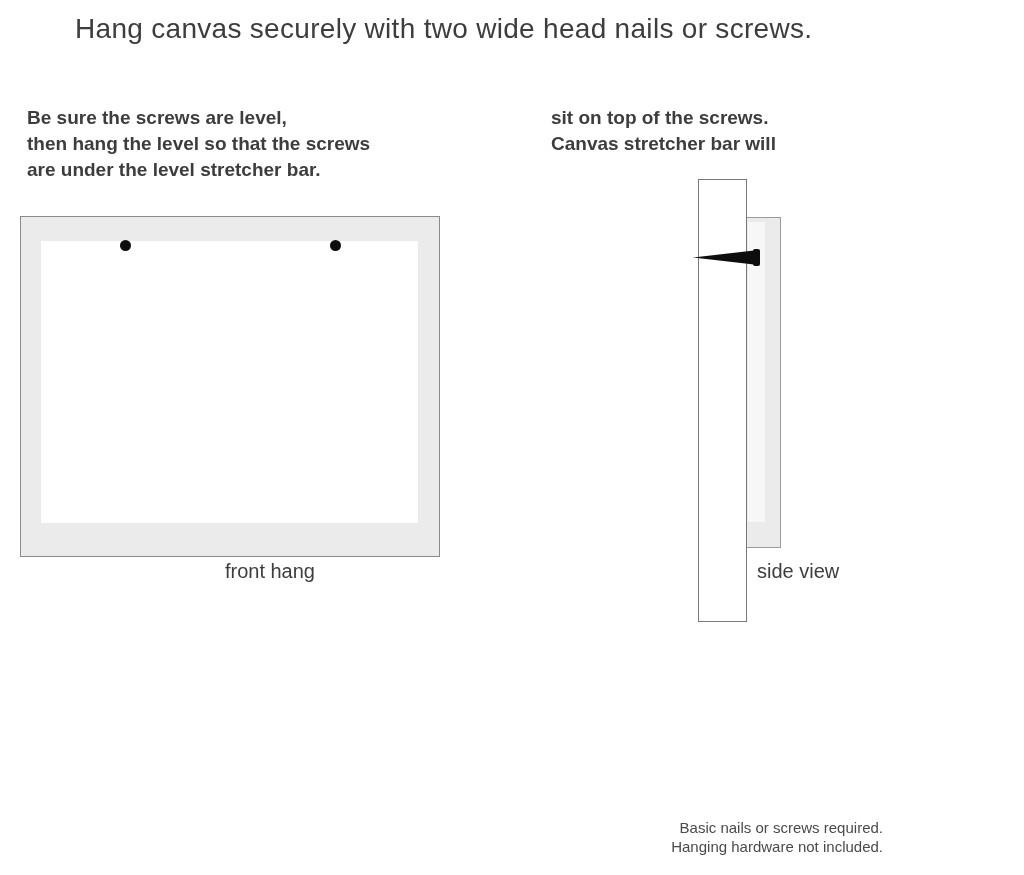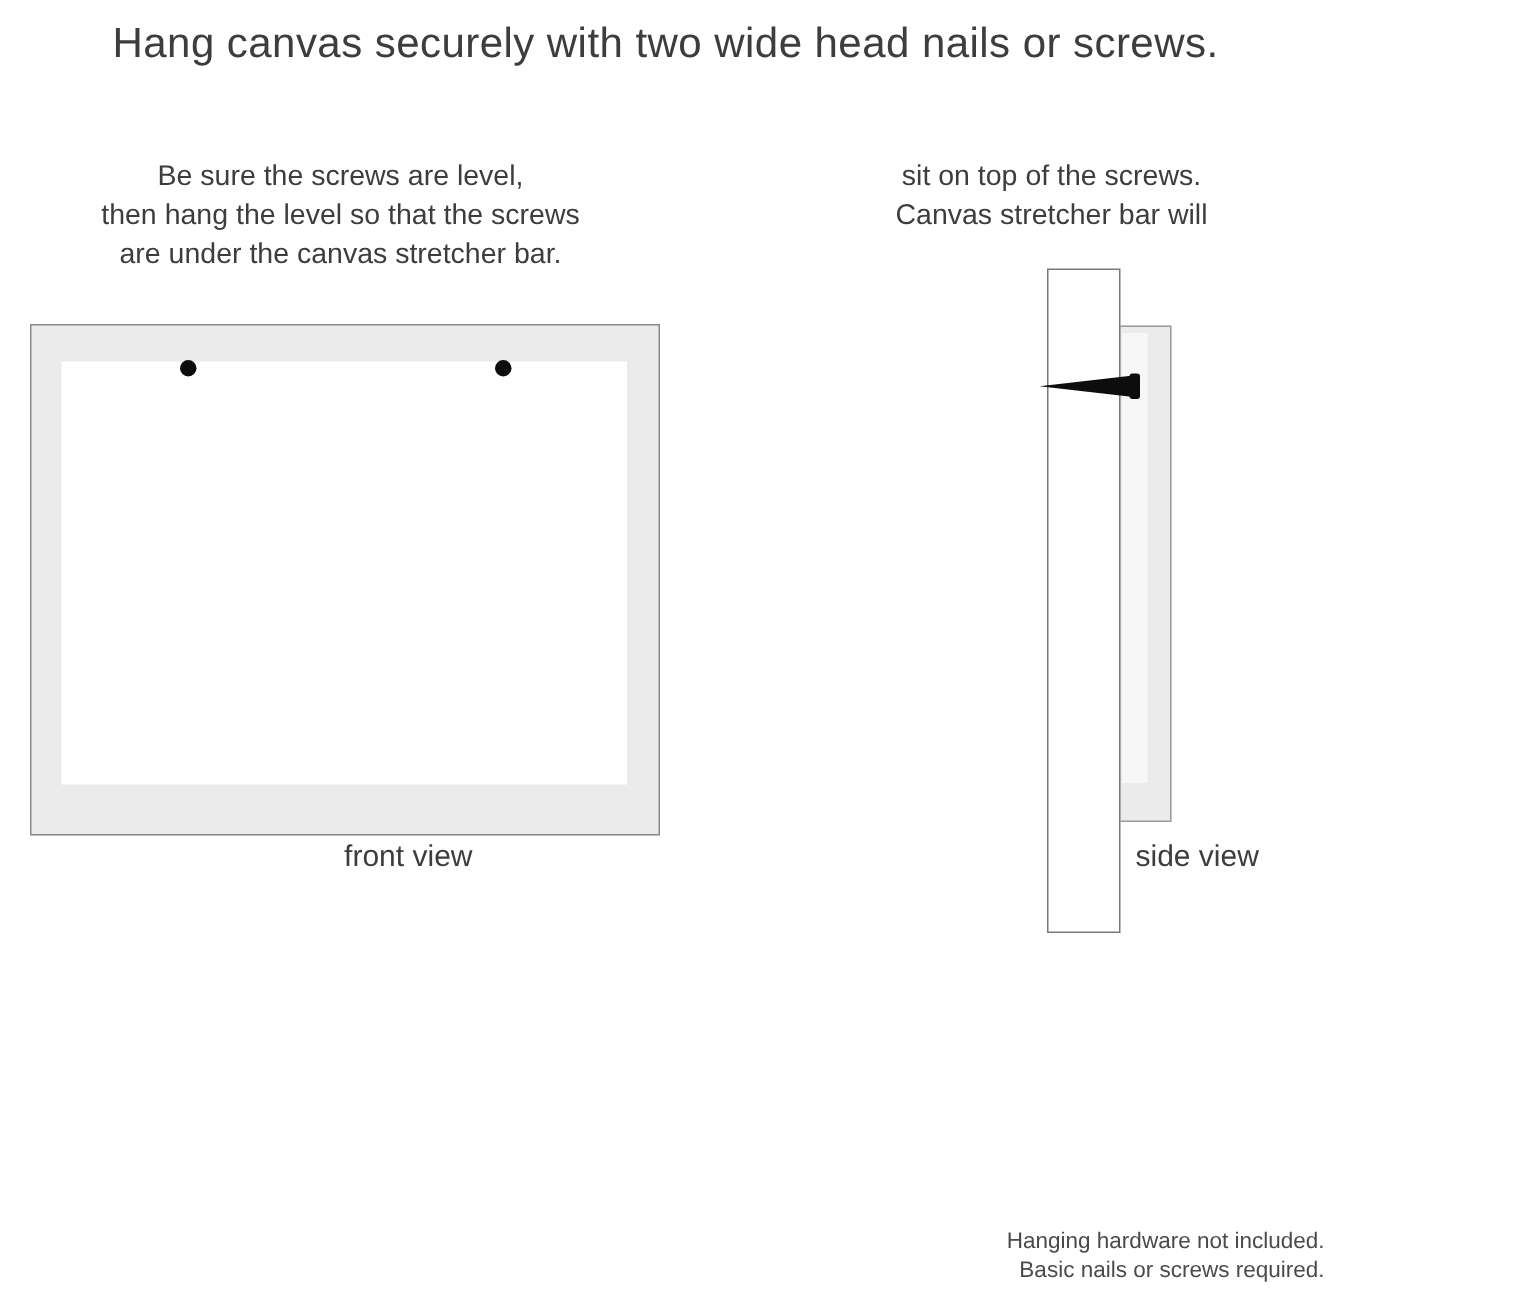--- a/index.html
+++ b/index.html
@@ -31,23 +31,23 @@
     left: 75px;
     top: 13px;
     font-size: 28px;
     font-weight: 300;
     letter-spacing: 0.3px;
     color: var(--text);
     white-space: nowrap;
   }
   .instr {
     position: absolute;
-    text-align: center;
+    text-align: left;
     font-size: 19px;
-    font-weight: 400;
+    font-weight: 700;
     line-height: 26px;
     color: var(--text);
   }
   .instr-left  { left: 27px;  top: 105px; width: 400px; }
   .instr-right { left: 551px; top: 105px; width: 300px; }
 
   
   .front-frame {
     position: absolute;
     left: 20px; top: 216px;
@@ -123,41 +123,41 @@
 </head>
 <body>
 
 <div class="page">
 
   <h1 class="title">Hang canvas securely with two wide head nails or screws.</h1>
 
   <div class="instr instr-left">
     <div>Be sure the screws are level,</div>
     <div>then hang the level so that the screws</div>
-    <div>are under the canvas stretcher bar.</div>
+    <div>are under the level stretcher bar.</div>
   </div>
 
   <div class="instr instr-right">
     <div>sit on top of the screws.</div>
     <div>Canvas stretcher bar will</div>
   </div>
 
   <div class="front-frame"></div>
   <div class="front-inner"></div>
   <div class="nail-dot nail-dot-1"></div>
   <div class="nail-dot nail-dot-2"></div>
-  <div class="view-label front-label">front view</div>
+  <div class="view-label front-label">front hang</div>
 
   <div class="side-canvas"></div>
   <div class="side-canvas-inner"></div>
   <div class="side-wall"></div>
   <svg class="side-nail" width="75" height="25" viewBox="0 0 75 25" aria-hidden="true">
     <polygon points="3,12.5 64,5.5 64,19.5" fill="#0d0d0d"></polygon>
     <rect x="63" y="4" width="7" height="17" rx="2" fill="#0d0d0d"></rect>
   </svg>
   <div class="view-label side-label">side view</div>
 
   <div class="footnote">
+    <div>Basic nails or screws required.</div>
     <div>Hanging hardware not included.</div>
-    <div>Basic nails or screws required.</div>
   </div>
 
 </div>
 
 </body></html>

